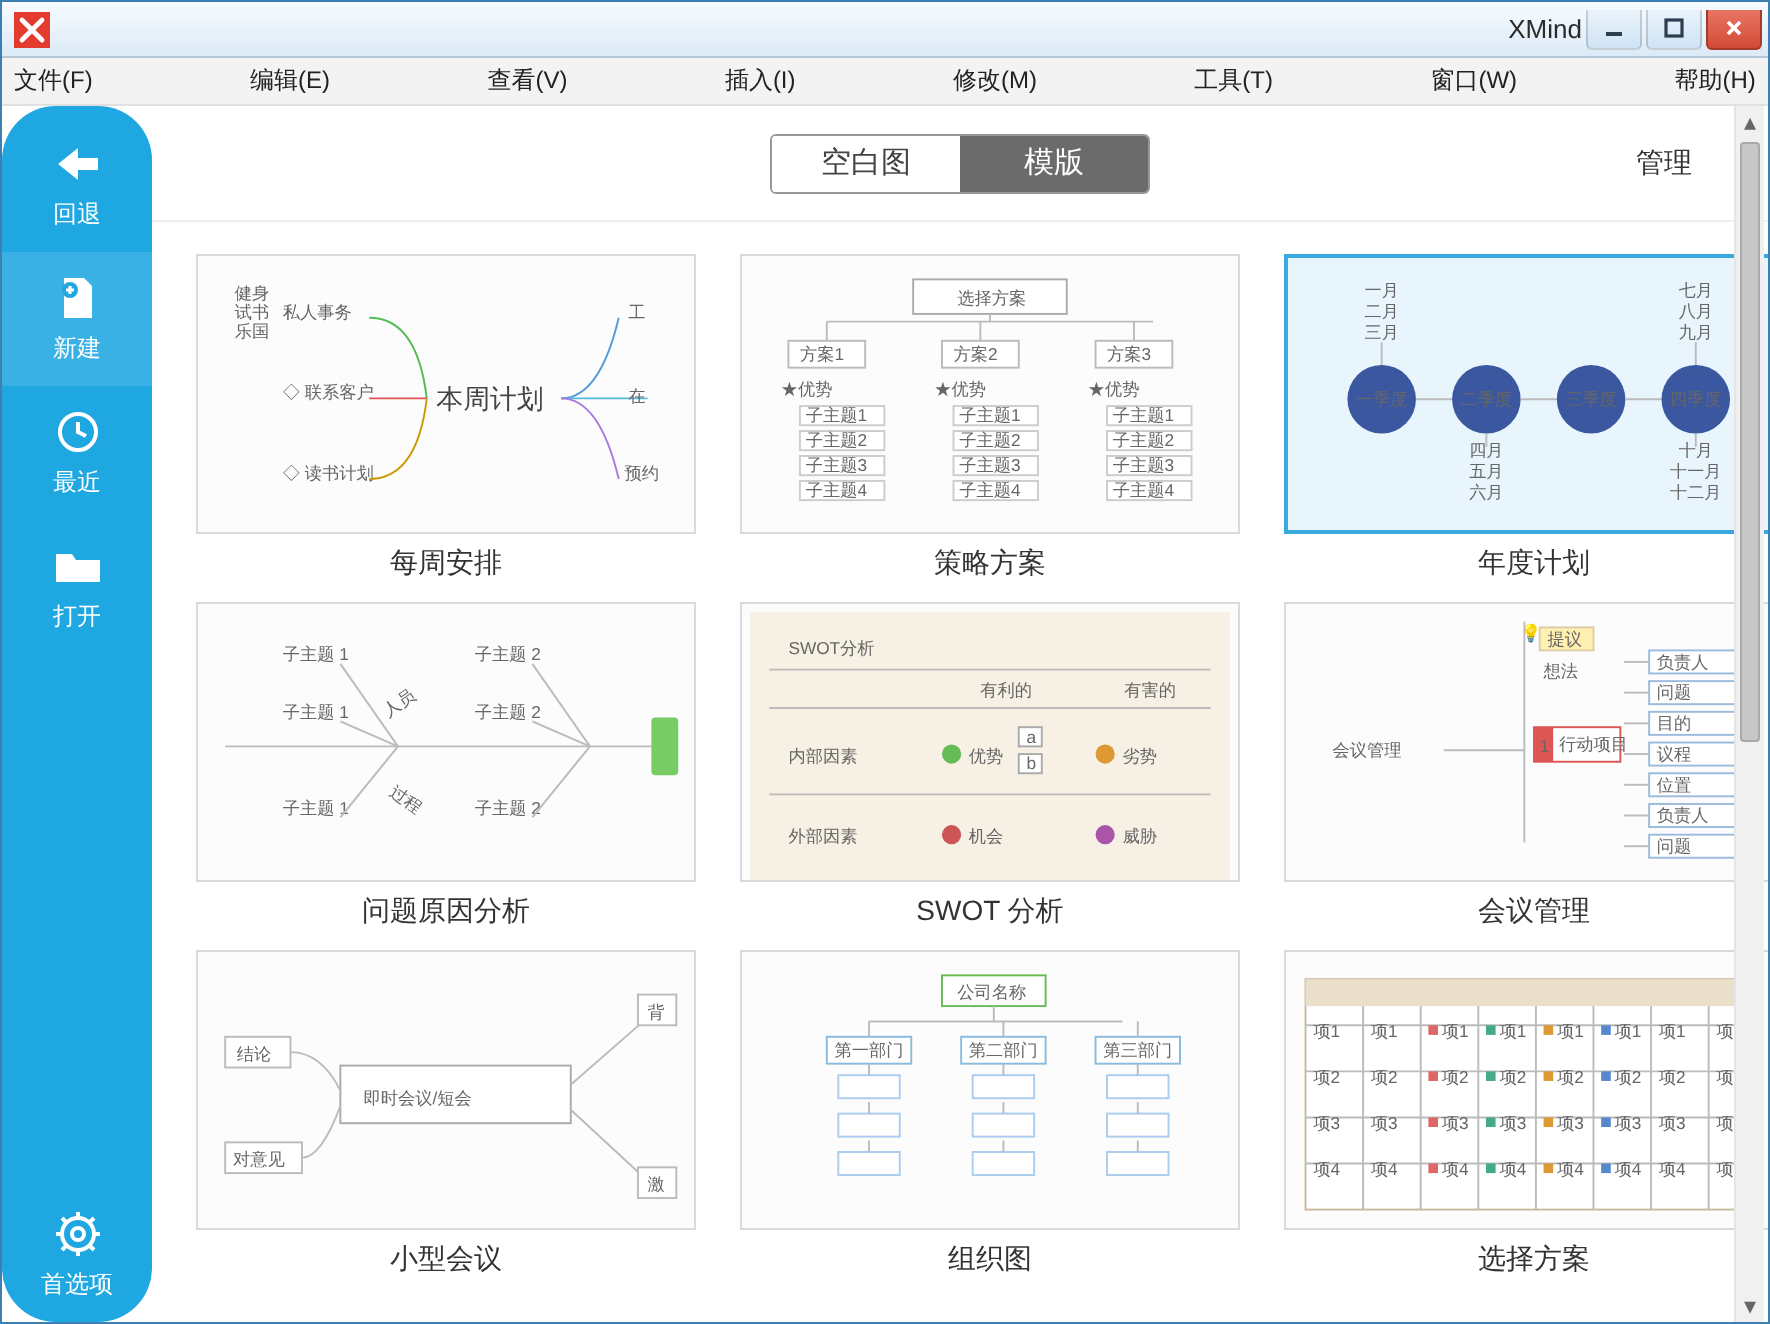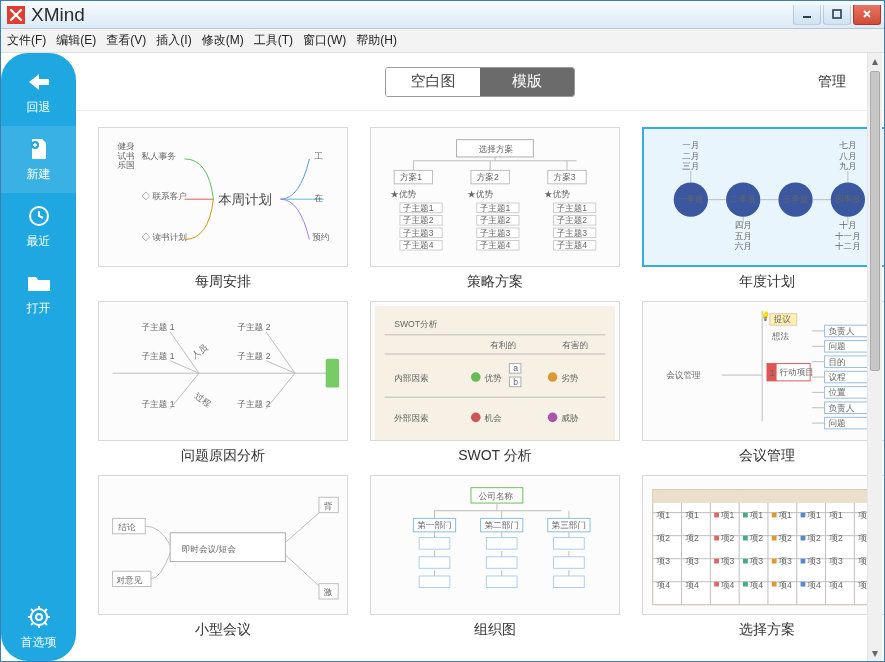--- a/index.html
+++ b/index.html
@@ -2,27 +2,27 @@
 <html><head>
 <meta charset="utf-8">
 <style>
   * { box-sizing: border-box; margin: 0; padding: 0; }
   body { font-family: "Microsoft YaHei", "SimSun", Arial, sans-serif; font-size: 12px; background: #fff; overflow: hidden; width: 885px; height: 662px; }
   .window { width: 885px; height: 662px; border: 1px solid #3c7fb1; display: flex; flex-direction: column; background: #fff; }
   
   .titlebar { height: 28px; background: linear-gradient(#f7fbff,#dceaf7); display: flex; align-items: center; border-bottom: 1px solid #b6c7d8; }
   .titlebar .app-icon { width: 18px; height: 18px; background: #e33b2e; margin: 0 6px; display: flex; align-items: center; justify-content: center; }
   .titlebar .app-icon svg { width: 14px; height: 14px; }
-  .titlebar .title { flex: 1; color: #2b2b2b; font-size: 19px; }
+  .titlebar .title { flex: 1; color: #2b2b2b; font-size: 13px; text-align: right; }
   .titlebar .win-btns { display: flex; height: 20px; margin-right: 3px; }
   .titlebar .win-btn { width: 28px; height: 20px; margin-left: 2px; display:flex; align-items:center; justify-content:center; border: 1px solid rgba(0,0,0,0.15); border-top: none; border-radius: 0 0 3px 3px; background: linear-gradient(#eaf3fb,#cfe3f4); }
   .titlebar .win-btn.close { background: linear-gradient(#e77563,#d14b37); border-color: #a63b2b; }
   .titlebar .win-btn svg { width: 12px; height: 12px; }
   
-  .menubar { height: 24px; background: #f3f3f3; display: flex; align-items: center; padding: 0 6px; border-bottom: 1px solid #e0e0e0; gap: 10px; }
+  .menubar { height: 24px; background: #f3f3f3; display: flex; align-items: center; padding: 0 6px; border-bottom: 1px solid #e0e0e0; gap: 10px; justify-content: space-between; }
   .menubar .menu-item { color: #222; cursor: default; font-size: 12px; }
   
   .body { flex: 1; display: flex; min-height: 0; }
   
   .sidebar { width: 75px; background: #1ea7e1; display: flex; flex-direction: column; align-items: center; padding-top: 6px; border-radius: 27px; }
   .side-item { width: 100%; display: flex; flex-direction: column; align-items: center; justify-content: center; color: #fff; padding: 10px 0 10px; cursor: pointer; }
   .side-item.active { background: rgba(255,255,255,0.12); }
   .side-item .icon { width: 30px; height: 26px; display:flex; align-items:center; justify-content:center; }
   .side-item .lbl { font-size: 12px; margin-top: 4px; }
   .side-spacer { flex: 1; }

